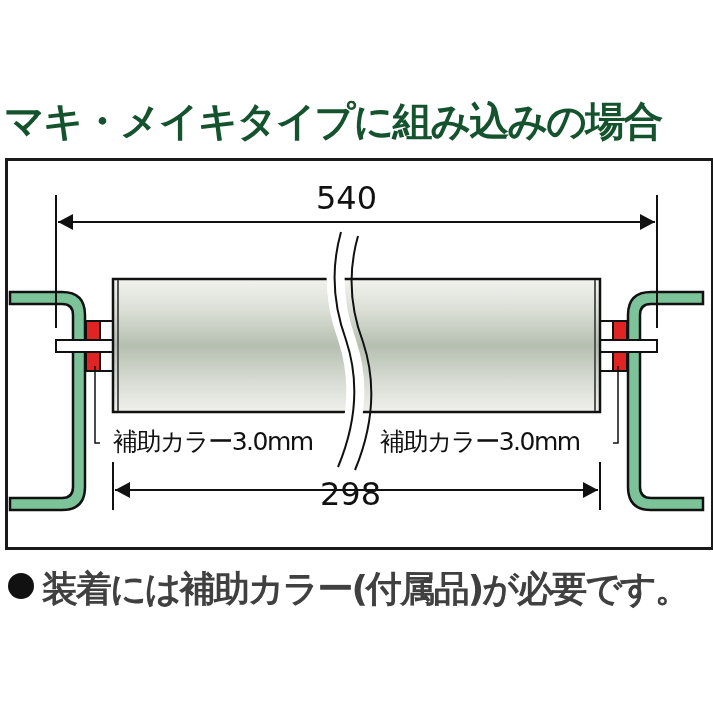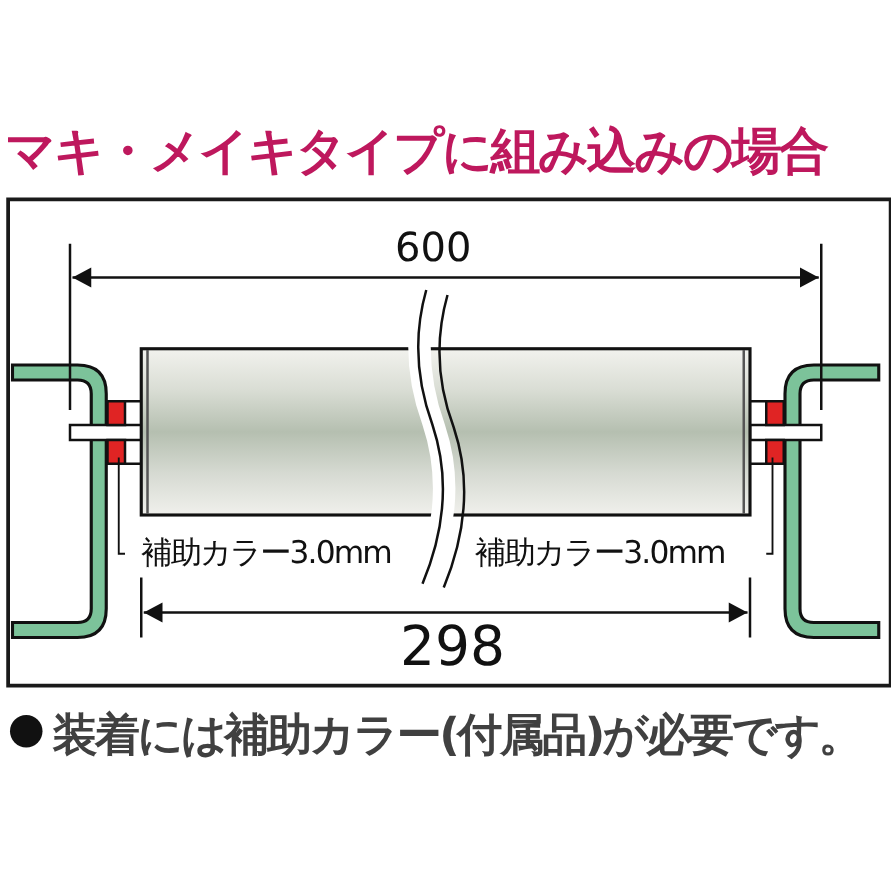--- a/index.html
+++ b/index.html
@@ -1,19 +1,19 @@
 <!DOCTYPE html>
 <html><head>
   <meta charset="utf-8">
   <style>
     html, body { margin: 0; padding: 0; background: #ffffff; }
     body { width: 713px; height: 713px; position: relative; overflow: hidden;
            font-family: "DejaVu Sans", "Liberation Sans", sans-serif; color: #111; }
     .title { position: absolute; left: 4px; top: 96px; font-size: 40px; font-weight: bold;
-             letter-spacing: -2px; line-height: 50px; white-space: nowrap; color: #be185d; }
+             letter-spacing: -2px; line-height: 50px; white-space: nowrap; color: #14532d; }
     .frame { position: absolute; left: 5px; top: 158px; width: 703px; height: 386px;
              border: 3px solid #1a1a1a; box-sizing: content-box; }
     svg.diagram { position: absolute; left: 0; top: 0; }
     .note { position: absolute; left: 8px; top: 566px; font-size: 36px; font-weight: bold;
             letter-spacing: -2px; white-space: nowrap; line-height: 46px; color: #404040; }
     .note .bullet { display: inline-block; width: 26px; height: 26px; border-radius: 50%;
                     background: #111; margin-right: 8px; vertical-align: 2px; }
   </style>
 </head>
 <body>
@@ -73,20 +73,20 @@
   <polyline points="618,366 618,443 613,443" fill="none" stroke="#111" stroke-width="1.5"></polyline>
 
   <line x1="113" y1="462" x2="113" y2="510" stroke="#111" stroke-width="2"></line>
   <line x1="600" y1="462" x2="600" y2="510" stroke="#111" stroke-width="2"></line>
 
   <line x1="115" y1="490" x2="598" y2="490" stroke="#111" stroke-width="2"></line>
   <polygon points="115,490 130,482 130,498" fill="#111"></polygon>
   <polygon points="598,490 583,482 583,498" fill="#111"></polygon>
 </svg>
 
-<div style="position:absolute; left:316px; top:180px; font-size:32px; line-height:36px;">600</div>
-<div style="position:absolute; left:320px; top:500px; font-size:44px; line-height:36px;">298</div>
+<div style="position:absolute; left:316px; top:180px; font-size:32px; line-height:36px;">540</div>
+<div style="position:absolute; left:320px; top:476px; font-size:32px; line-height:36px;">298</div>
 <div style="position:absolute; left:113px; top:426px; font-size:25px; line-height:32px; letter-spacing:-1.5px; white-space:nowrap;">補助カラー3.0mm</div>
 <div style="position:absolute; left:380px; top:426px; font-size:25px; line-height:32px; letter-spacing:-1.5px; white-space:nowrap;">補助カラー3.0mm</div>
 
 <div class="note">
   <span class="bullet"></span><span>装着には補助カラー(付属品)が必要です。</span>
 </div>
 
 </body></html>

